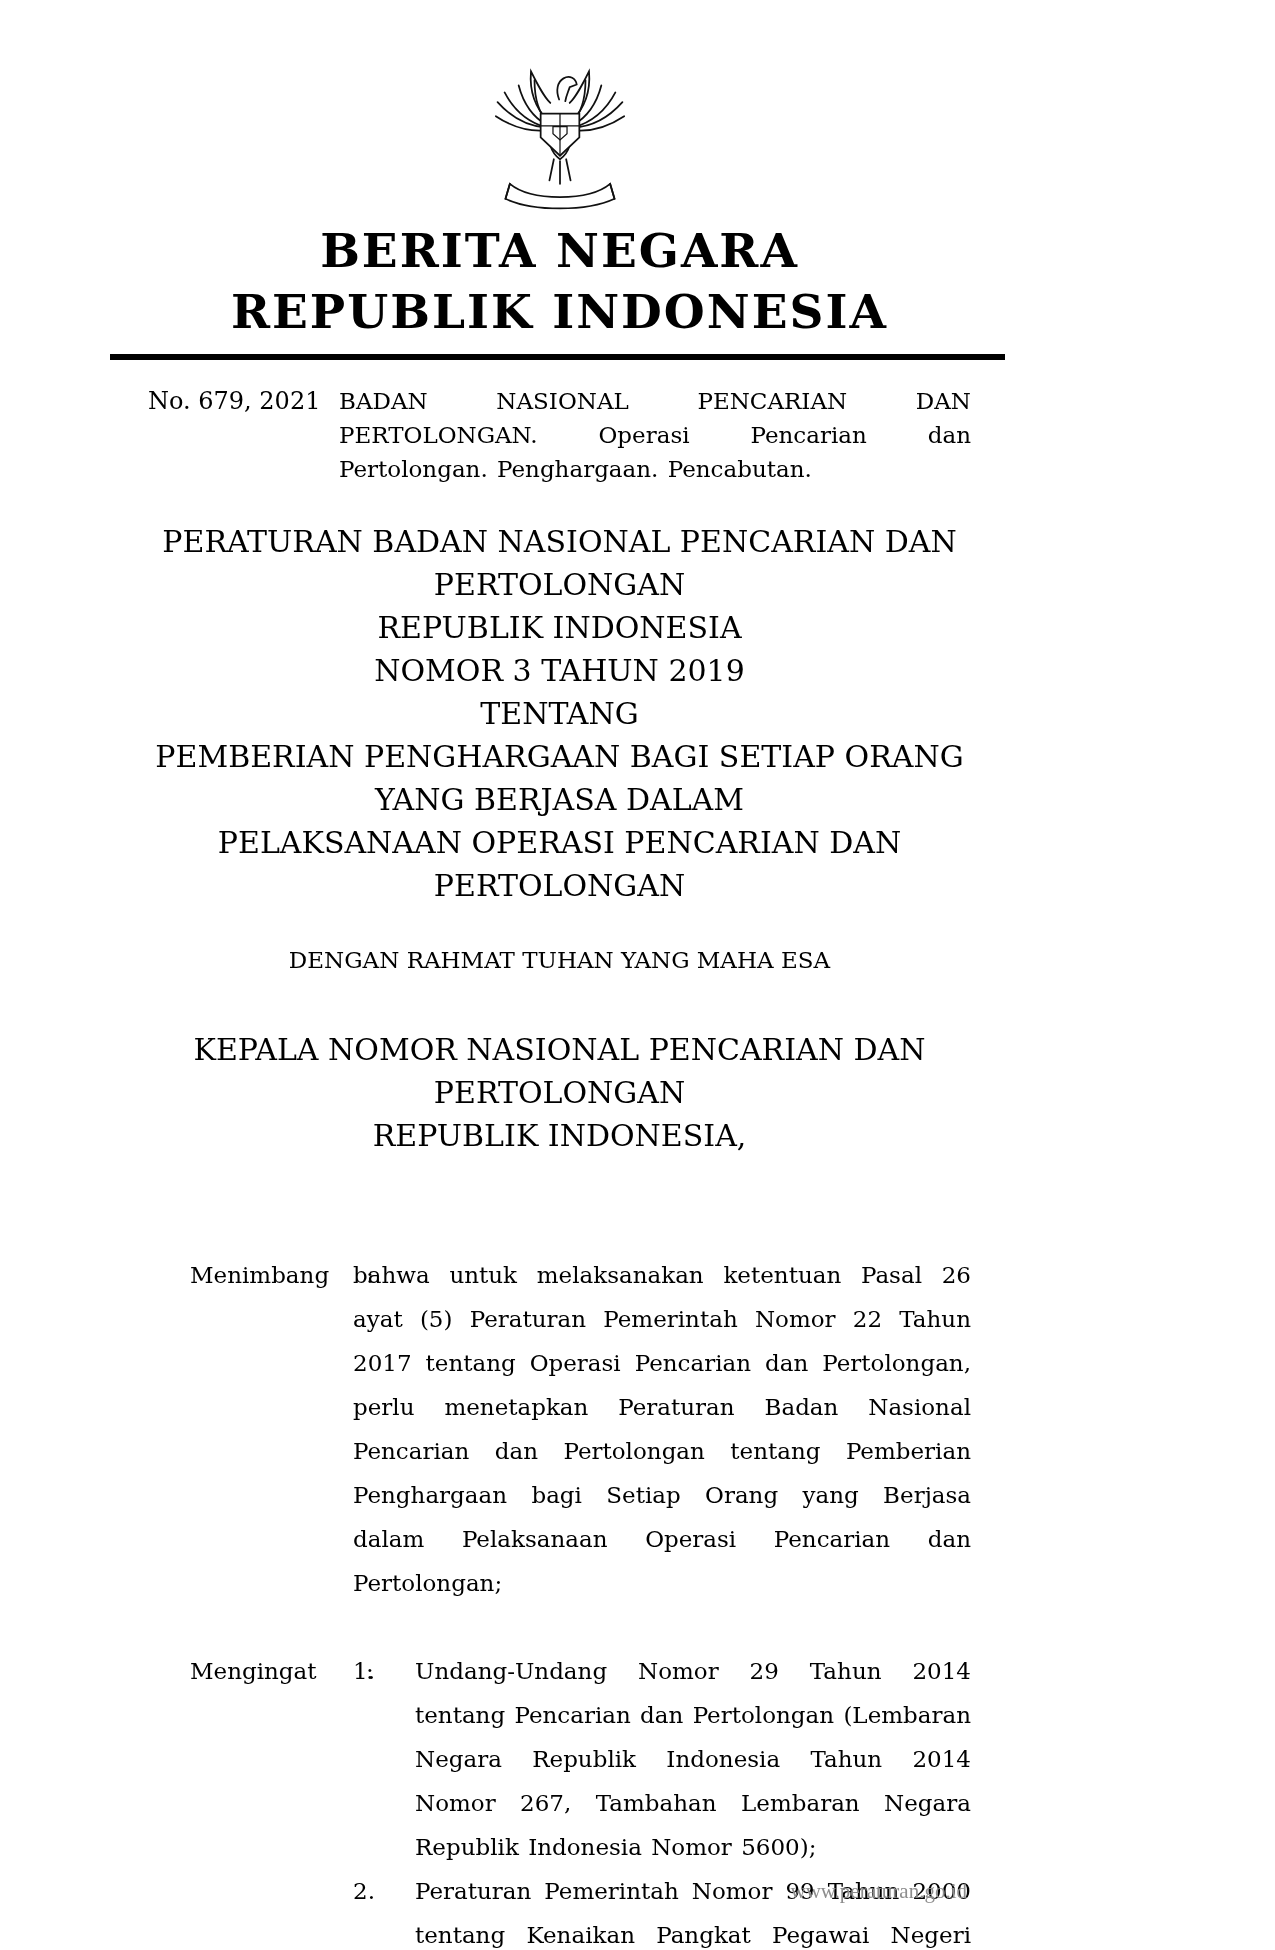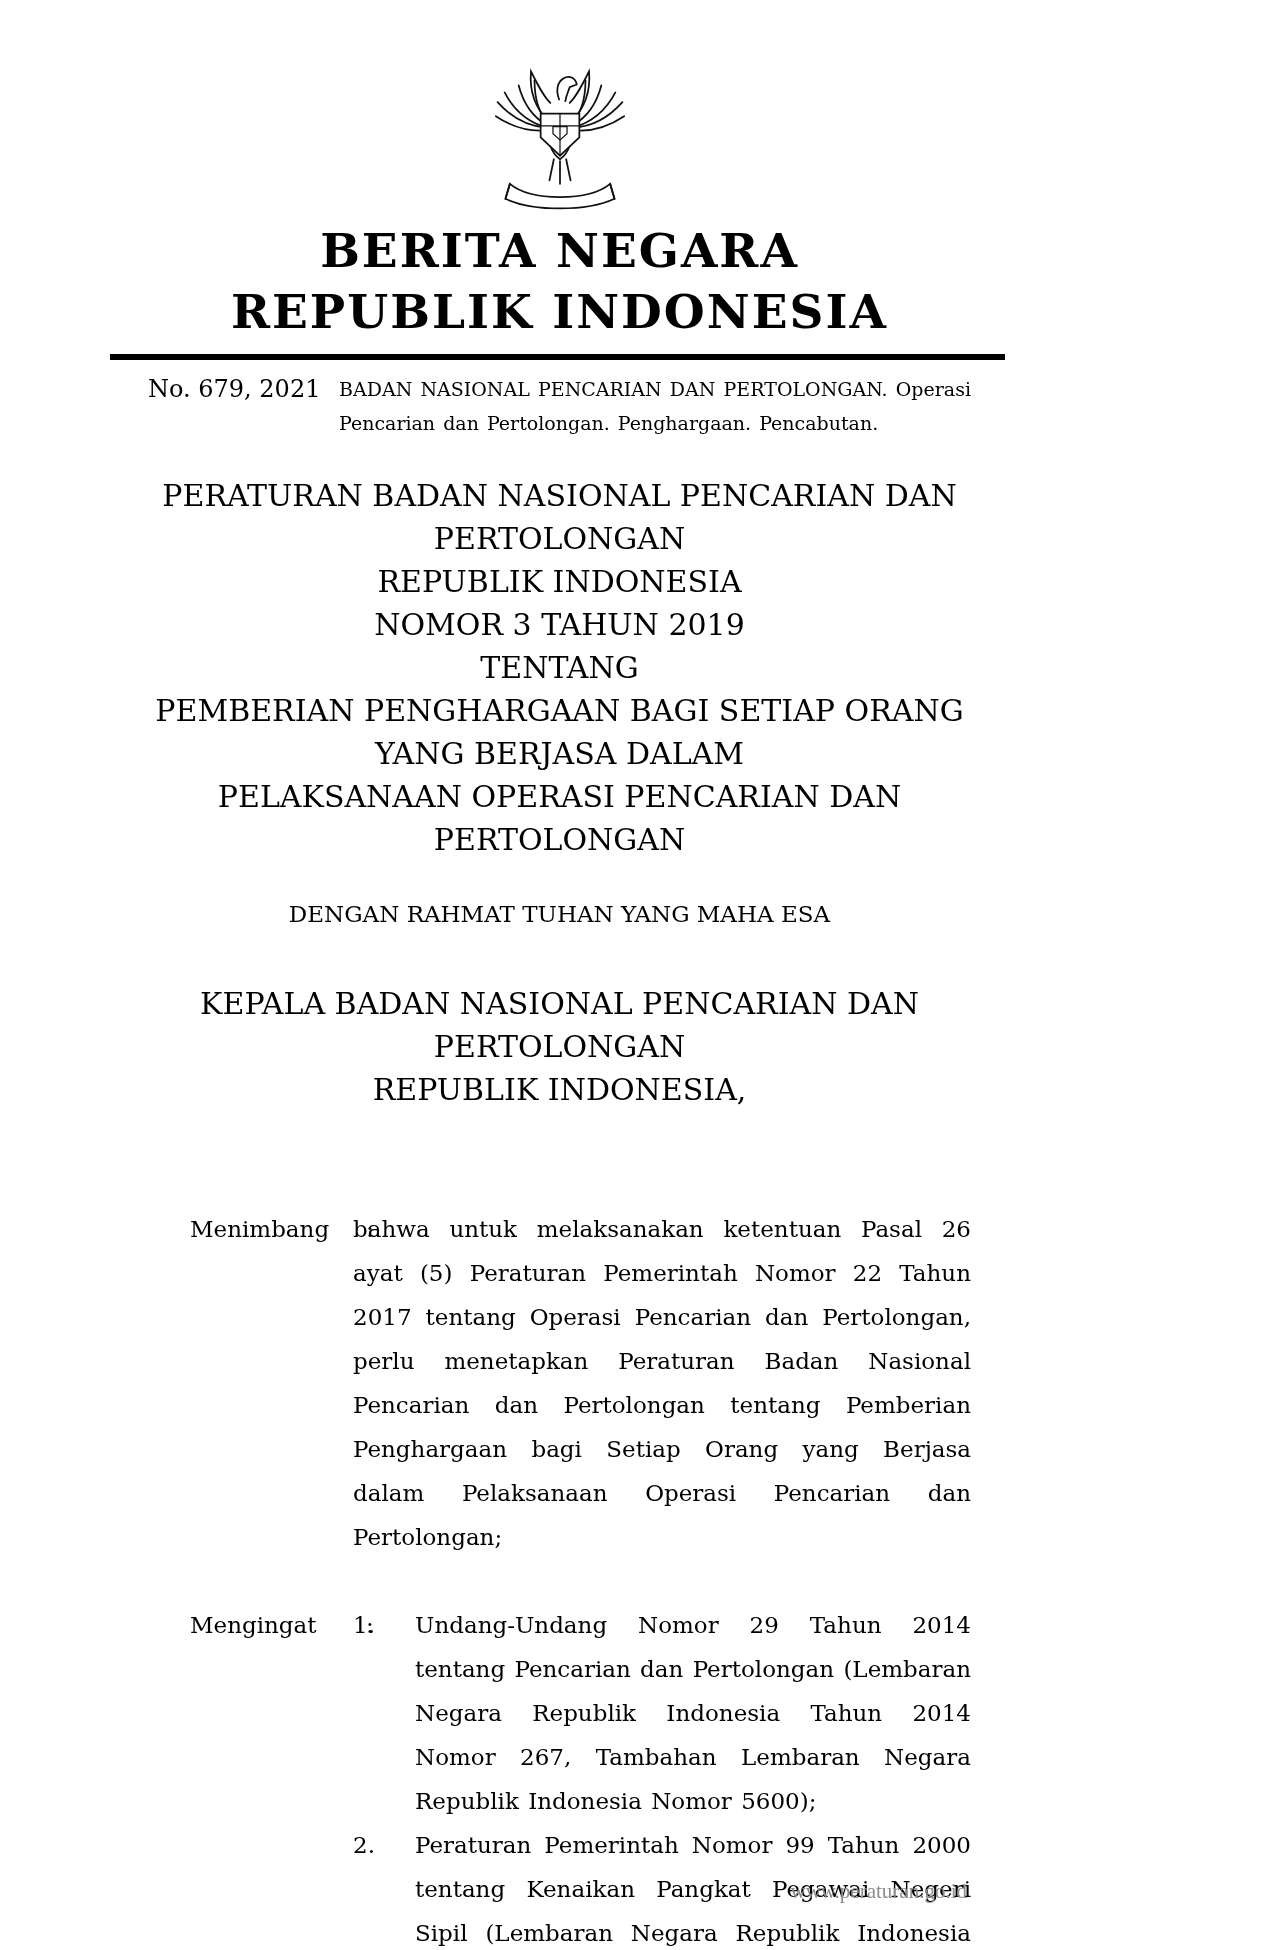--- a/index.html
+++ b/index.html
@@ -29,26 +29,26 @@
   }
   .rule {
     height: 6px;
     background: #000;
     margin: 12px -34px 0 -38px;
   }
 
   .header-row {
     display: flex;
     justify-content: space-between;
-    margin-top: 12px;
+    margin-top: 24px;
   }
   .doc-number { font-size: 24px; line-height: 34px; white-space: nowrap; }
   .abstract {
     width: 632px;
-    font-size: 19px;
+    font-size: 23px;
     line-height: 34px;
     text-align: justify;
     text-align-last: left;
     word-spacing: 2px;
   }
 
   .title-block { margin-top: 34px; text-align: center; }
   .title-line { font-size: 30px; line-height: 43px; }
   .invocation { margin-top: 32px; font-size: 23px; line-height: 43px; text-align: center; }
   .officials { margin-top: 46px; text-align: center; }
@@ -147,21 +147,21 @@
     <div class="title-line">REPUBLIK INDONESIA</div>
     <div class="title-line">NOMOR 3 TAHUN 2019</div>
     <div class="title-line">TENTANG</div>
     <div class="title-line">PEMBERIAN PENGHARGAAN BAGI SETIAP ORANG YANG BERJASA DALAM</div>
     <div class="title-line">PELAKSANAAN OPERASI PENCARIAN DAN PERTOLONGAN</div>
   </div>
 
   <div class="invocation">DENGAN RAHMAT TUHAN YANG MAHA ESA</div>
 
   <div class="officials">
-    <div class="title-line">KEPALA BADAN NASIONAL PENCARIAN DAN PERTOLONGAN</div>
+    <div class="title-line">KEPALA NOMOR NASIONAL PENCARIAN DAN PERTOLONGAN</div>
     <div class="title-line">REPUBLIK INDONESIA,</div>
   </div>
 
   <div class="body-section">
 
     <div class="clause">
       <div class="clause-label">Menimbang</div>
       <div class="clause-sep">:</div>
       <div class="clause-text">bahwa untuk melaksanakan ketentuan Pasal 26 ayat (5) Peraturan Pemerintah Nomor 22 Tahun 2017 tentang Operasi Pencarian dan Pertolongan, perlu menetapkan Peraturan Badan Nasional Pencarian dan Pertolongan tentang Pemberian Penghargaan bagi Setiap Orang yang Berjasa dalam Pelaksanaan Operasi Pencarian dan Pertolongan;</div>
     </div>

